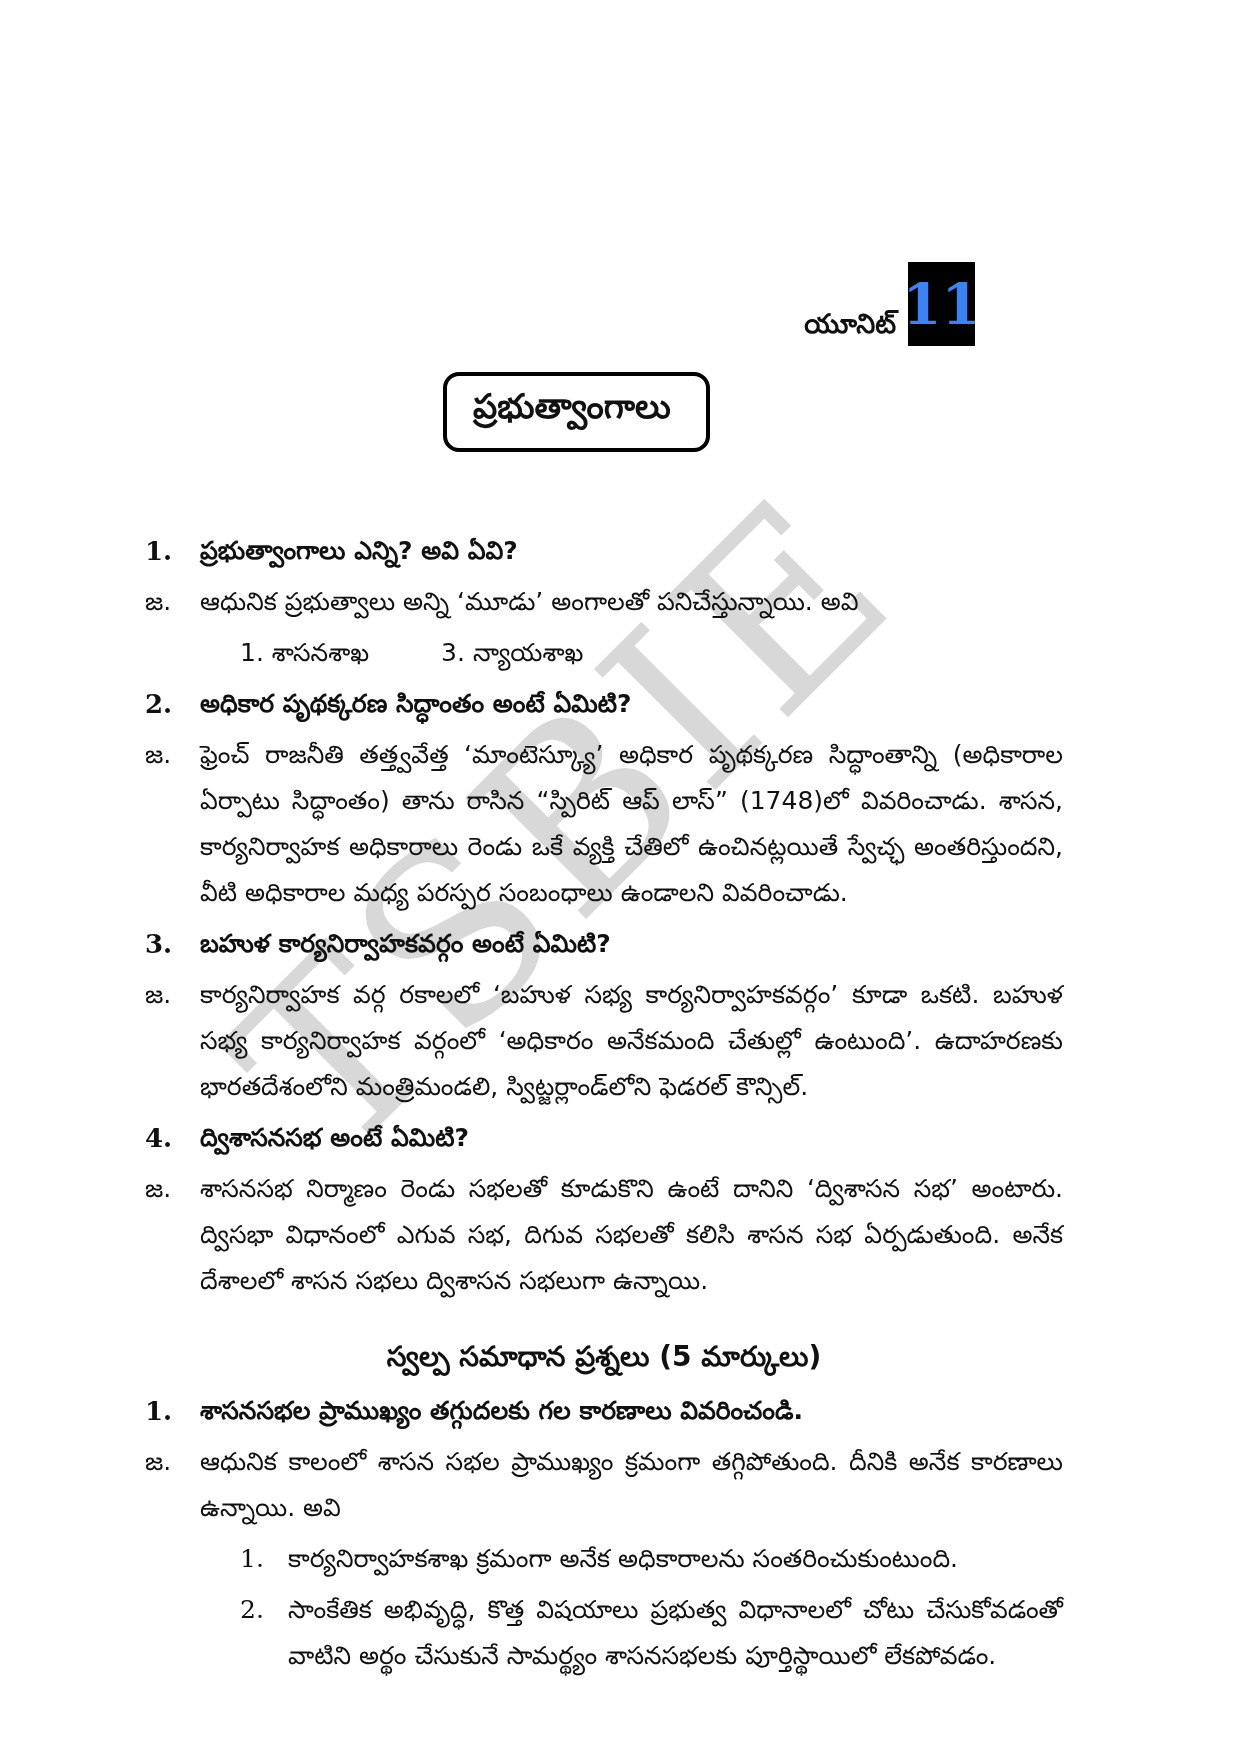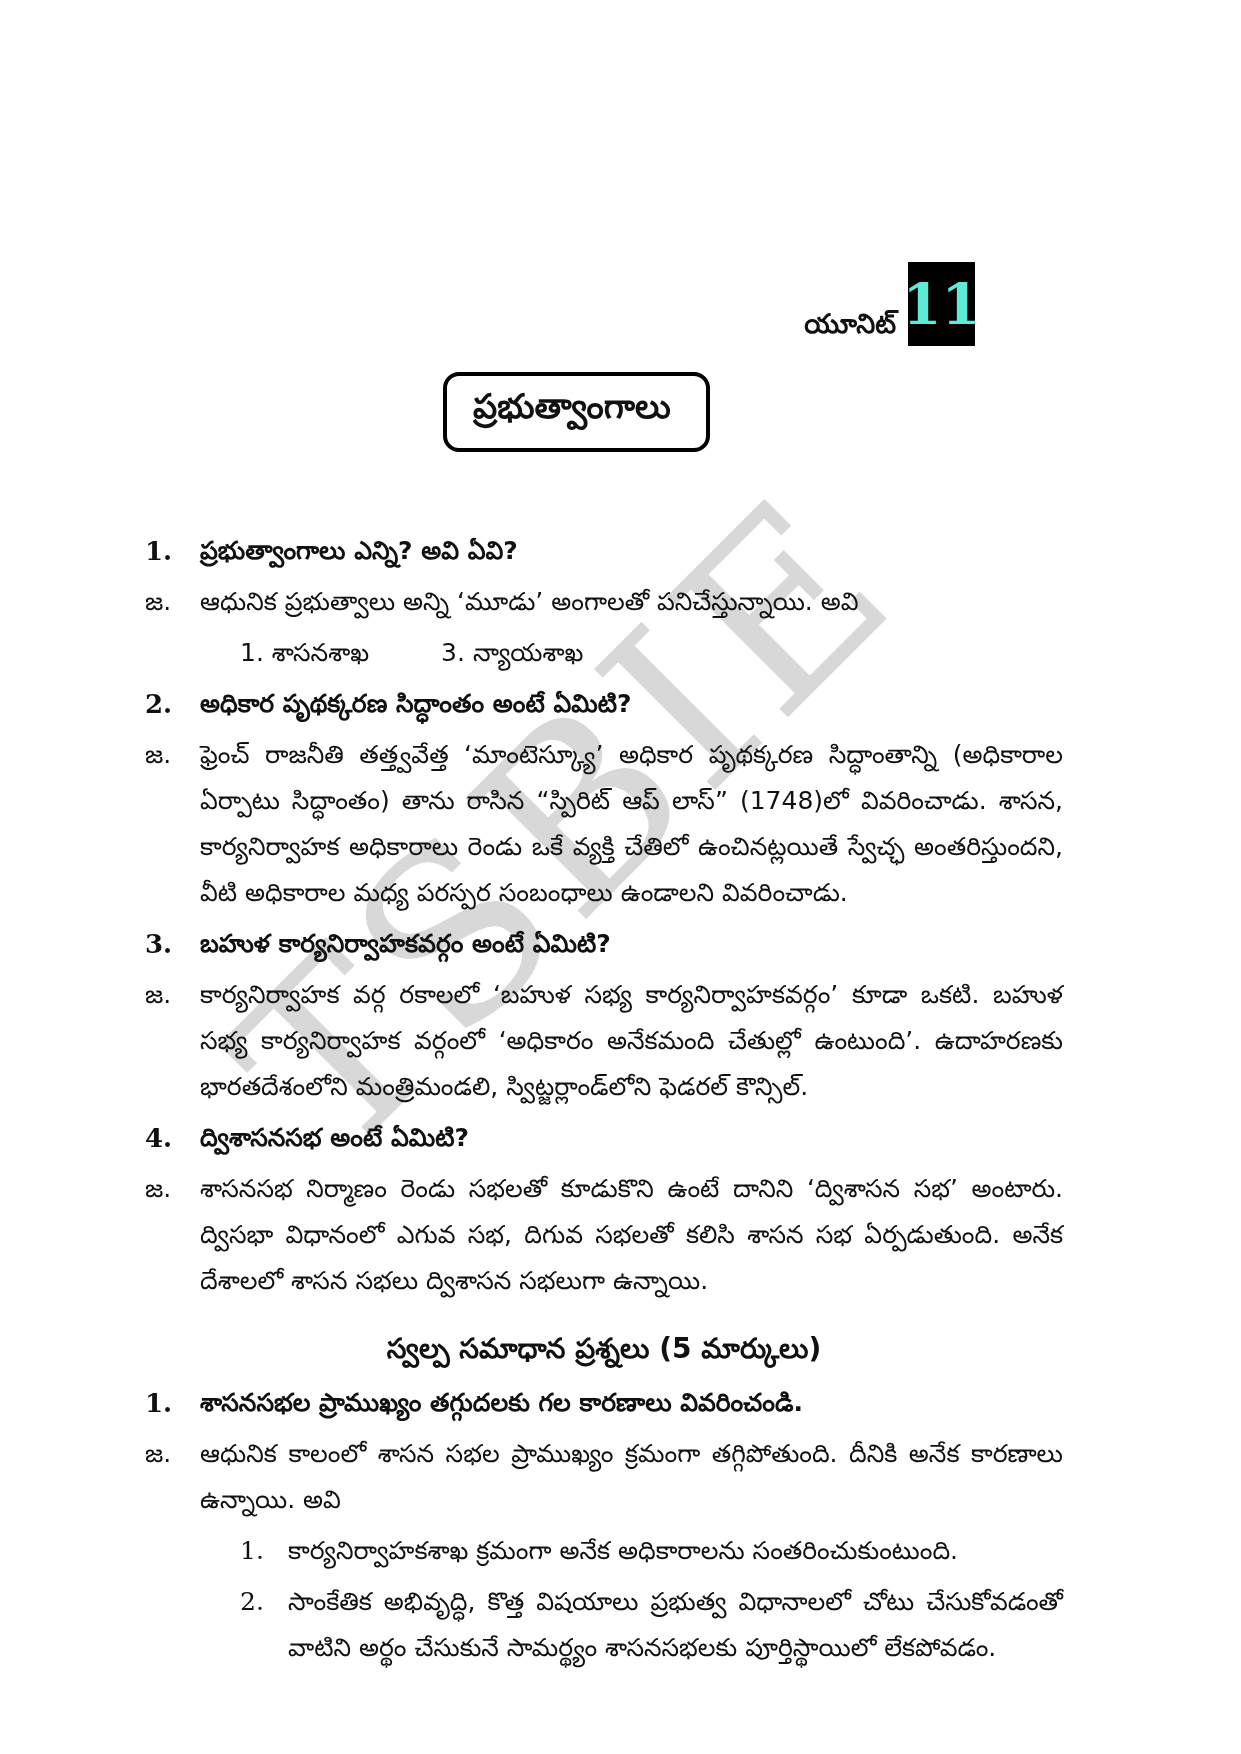--- a/index.html
+++ b/index.html
@@ -35,21 +35,21 @@
   .unit-label{
     font-size:27px;font-weight:bold;
     margin-right:12px;
   }
   .unit-box{
     width:67px;height:84px;
     background:#000;
     display:flex;align-items:center;justify-content:center;
   }
   .unit-number{
-    color:#5eead4;
+    color:#3b82f6;
     font-family:"DejaVu Serif",serif;
     font-weight:bold;
     font-size:56px;
     line-height:1;
   }
   
   .title-box{
     position:absolute;
     left:443px;top:372px;
     border:4px solid #000;
@@ -73,21 +73,21 @@
     line-height:46px;
   }
   .section-heading{
     text-align:center;
     font-weight:bold;
     font-size:28px;
     line-height:50px;
     margin-bottom:6px;
   }
   .section-heading.second{
-    margin-top:20px;
+    margin-top:28px;
   }
   .qa-row{
     display:flex;
     align-items:flex-start;
     margin-bottom:5px;
   }
   .num-col{
     width:55px;
     flex-shrink:0;
     font-weight:bold;

